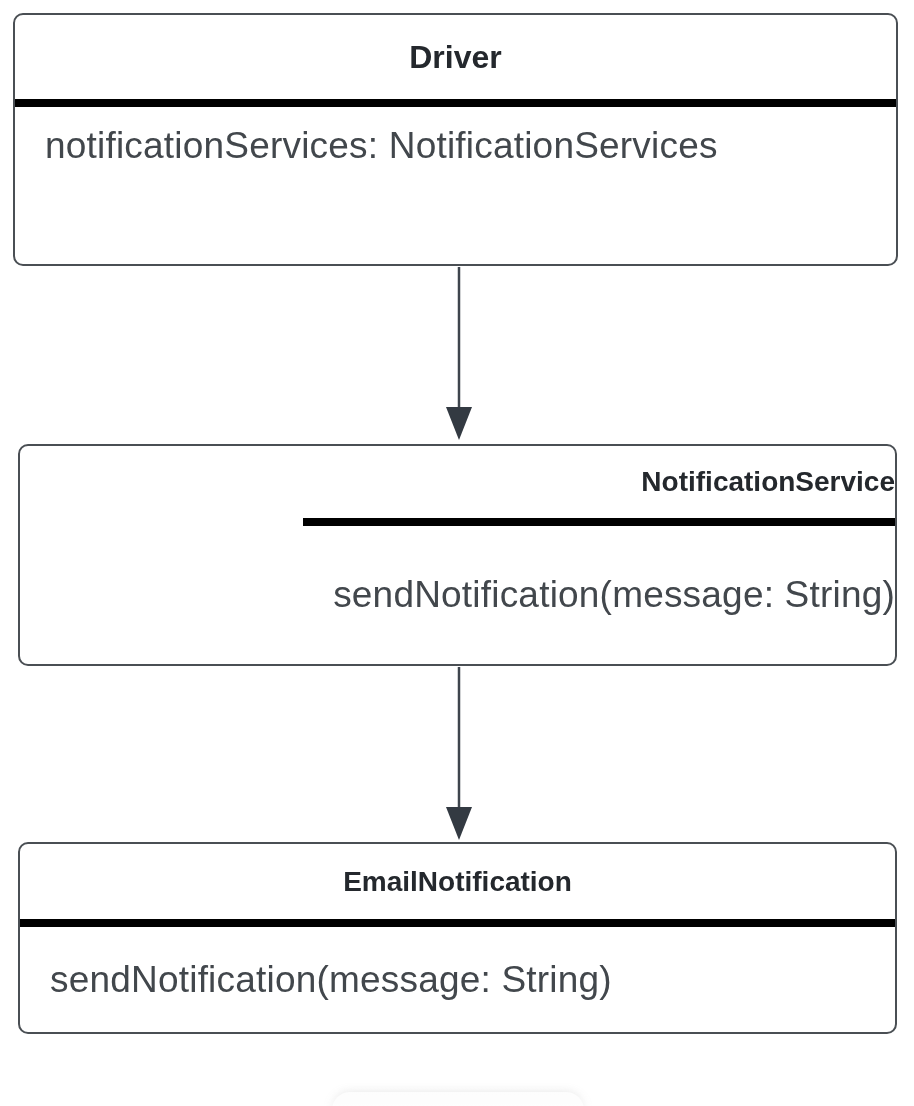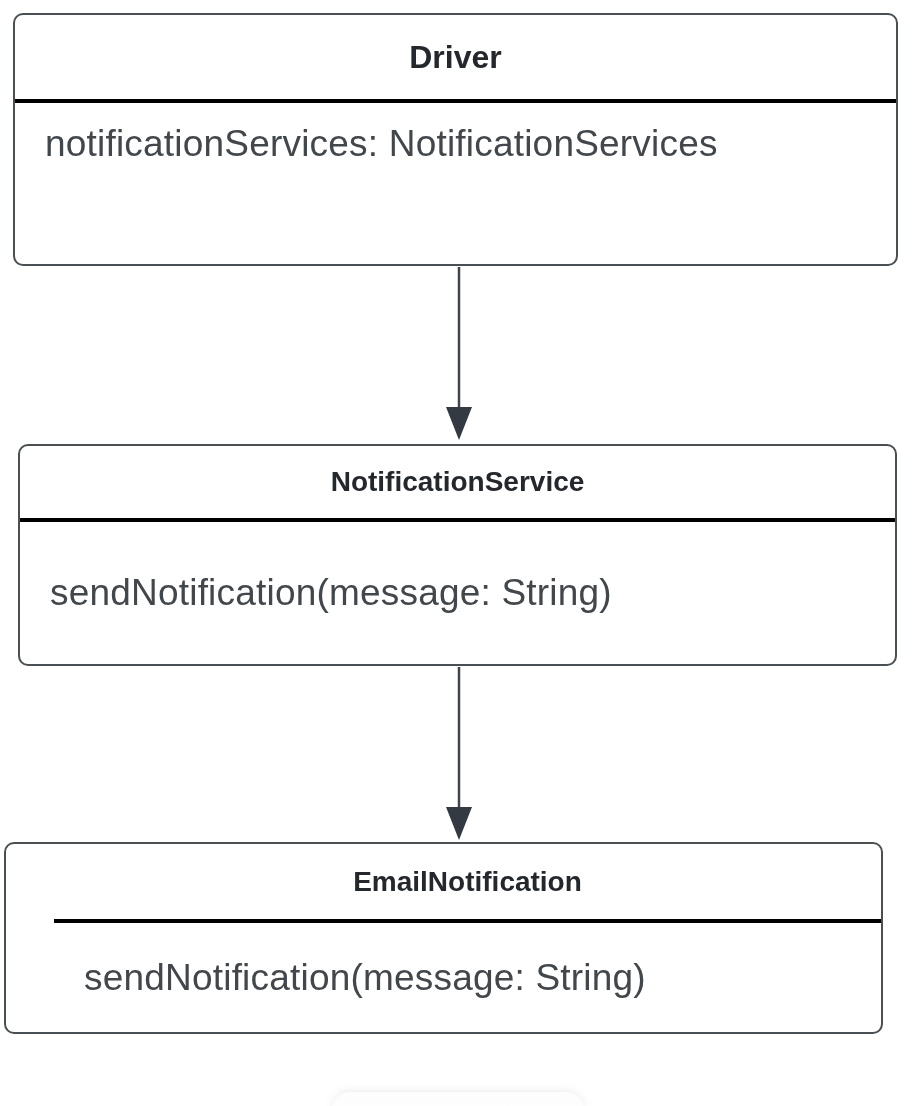--- a/index.html
+++ b/index.html
@@ -28,41 +28,41 @@
   .uml-title {
     display: flex;
     align-items: center;
     justify-content: center;
     font-weight: bold;
     color: #24282d;
     box-sizing: border-box;
     flex: 0 0 auto;
   }
   .uml-section {
-    border-top: 4px solid #000000;
+    border-top: 8px solid #000000;
     display: flex;
     align-items: center;
     padding-left: 30px;
     box-sizing: border-box;
     color: #42474c;
     font-size: 37px;
     font-weight: 400;
     letter-spacing: 0.2px;
     flex: 1 1 auto;
     white-space: nowrap;
   }
   
   #class-driver   { left: 13px;  top: 13px;  width: 885px; height: 253px; }
   #class-driver .uml-title { height: 84px; font-size: 32px; }
   #class-driver .row-attr   { height: 86px; flex: 0 0 auto; }
   
-  #class-notification-service { left: 18px; top: 444px; width: 879px; height: 222px; }
+  #class-notification-service { left: 18px; top: 444px; width: 879px; height: 222px; align-items: flex-end; }
   #class-notification-service .uml-title { height: 72px; font-size: 28px; }
   
-  #class-email-notification   { left: 4px; top: 842px; width: 879px; height: 192px; padding-left: 48px; }
+  #class-email-notification   { left: 18px; top: 842px; width: 879px; height: 192px; }
   #class-email-notification .uml-title { height: 75px; font-size: 28px; }
 
   #connector-layer {
     position: absolute;
     left: 0; top: 0;
     width: 914px; height: 1106px;
     pointer-events: none;
   }
   #connector-layer line, #connector-layer polygon { pointer-events: all; }
 

